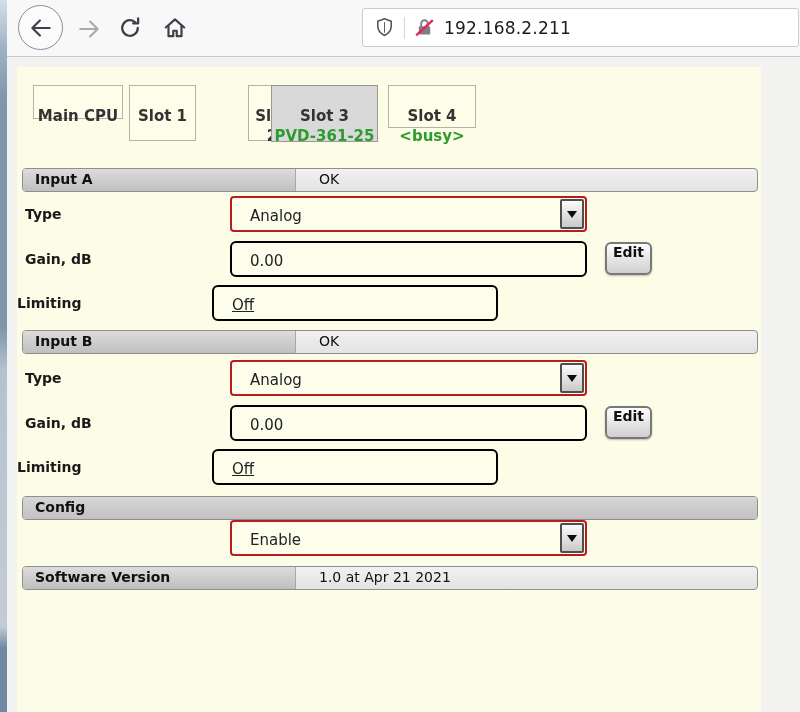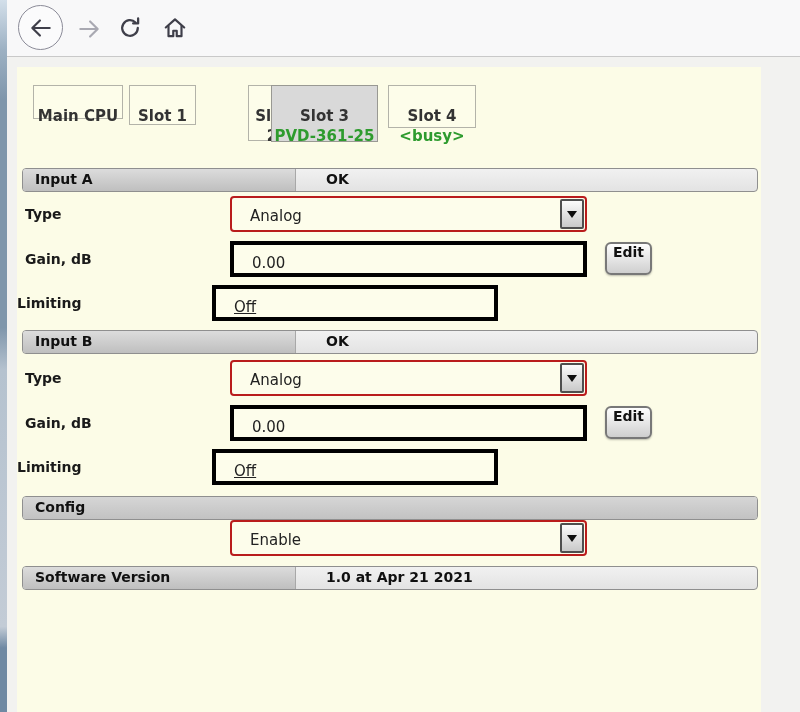--- a/index.html
+++ b/index.html
@@ -42,51 +42,51 @@
   
   .tab{
     position:absolute;top:18px;box-sizing:border-box;text-align:center;
     border:1px solid #b3b3a9;background:#fdfdea;cursor:pointer;
     font-size:15px;font-weight:bold;color:#333;padding-top:20px;line-height:20px;
   }
   .tab.selected{background:#d9d9d9;border-color:#999993;}
   .tab .sub{display:block;color:#2e9b2e;font-size:15px;font-weight:bold;}
   .tab .sub:empty{display:none;}
   .tab-main{left:16px;width:90px;height:34px;}
-  .tab-s1{left:112px;width:67px;height:40px;}
+  .tab-s1{left:112px;width:67px;height:56px;}
   .tab-s2{left:183px;width:48px;height:56px;margin-left:48px;}
   .tab-s3{left:254px;width:107px;height:57px;}
   .tab-s4{left:371px;width:88px;height:43px;}
   
   .bar{
     position:absolute;left:5px;width:736px;height:24px;box-sizing:border-box;
     border:1px solid #8f8f8f;border-radius:4px;overflow:hidden;
     background:linear-gradient(#f1f1f1,#e3e3e3);
   }
   .bar .seg{
     position:absolute;left:0;top:0;bottom:0;width:272px;
     background:linear-gradient(#dcdcdc,#bfbfbf);border-right:1px solid #a8a8a8;
   }
   .bar.full .seg{width:100%;border-right:none;background:linear-gradient(#d6d6d6,#c2c2c2);}
   .bar .title{position:absolute;left:12px;top:1px;font-size:14px;font-weight:bold;color:#101010;line-height:19px;}
-  .bar .status{position:absolute;left:303px;top:1px;font-size:14px;font-weight:bold;color:#101010;line-height:19px;}
+  .bar .status{position:absolute;left:296px;top:1px;font-size:14px;font-weight:normal;color:#101010;line-height:19px;}
   .bar-a{top:101px;}
   .bar-b{top:263px;}
   .bar-cfg{top:429px;}
   .bar-sw{top:499px;}
   
   .lbl{position:absolute;width:180px;text-align:left;font-size:14px;font-weight:bold;color:#1a1a1a;}
   .lbl.l-std{left:8px;}
   .lbl.l-lim{left:0px;}
   .field{
     position:absolute;box-sizing:border-box;height:36px;background:#fdfdeb;
     font-size:15px;color:#222;padding:9px 0 0 18px;line-height:18px;
   }
   .sel{left:213px;width:357px;border:2px solid #b91c1c;border-radius:4px;cursor:pointer;}
-  .inp{left:213px;width:357px;border:4px solid #000000;border-radius:0;}
+  .inp{left:213px;width:357px;border:2px solid #000000;border-radius:6px;}
   .inp.lim{left:195px;width:286px;text-decoration:underline;}
   .caret-btn{
     position:absolute;top:1px;right:1px;width:24px;height:30px;box-sizing:border-box;
     border:2px solid #4e4e4e;border-radius:2px;cursor:pointer;
     background:linear-gradient(#fbfbfb,#c9c9c9);
     display:flex;align-items:center;justify-content:center;
   }
   .caret{width:0;height:0;border-left:5px solid transparent;border-right:5px solid transparent;border-top:7px solid #0d0d0d;}
   .edit-btn{
     position:absolute;left:588px;width:47px;height:33px;box-sizing:border-box;cursor:pointer;
@@ -141,20 +141,37 @@
 
   <div class="nav-btn home">
     <span>
       <svg width="26" height="26" viewBox="0 0 24 24" fill="none" stroke="#3f3f4a" stroke-width="2" stroke-linecap="round" stroke-linejoin="round">
         <path d="M3.5 11.5L12 4l8.5 7.5"></path>
         <path d="M6 10.2V19.5h4.4v-5h3.2v5H18V10.2"></path>
       </svg>
     </span>
   </div>
 
+  <div class="addr-bar">
+    <span>
+      <svg width="19" height="21" viewBox="0 0 24 26" fill="none" stroke="#55555f" stroke-width="2" stroke-linejoin="round">
+        <path d="M12 2l8.5 3v6.2c0 5.6-3.6 9.6-8.5 11.8-4.9-2.2-8.5-6.2-8.5-11.8V5z"></path>
+        <path d="M12 6.2v13.4" stroke-width="1.2"></path>
+      </svg>
+    </span>
+    <span class="addr-divider"></span>
+    <span>
+      <svg width="21" height="21" viewBox="0 0 24 24">
+        <path d="M8.2 11V7.6a3.8 3.8 0 0 1 7.6 0V11" stroke="#7e7e85" stroke-width="2.2" fill="none"></path>
+        <rect x="5.5" y="10.5" width="13" height="9.5" rx="1.5" fill="#7e7e85"></rect>
+        <line x1="2.5" y1="21" x2="21.5" y2="3.5" stroke="#e22850" stroke-width="2.6"></line>
+      </svg>
+    </span>
+    <span class="addr-url">192.168.2.211</span>
+  </div>
 </div>
 
 <div class="page">
 
   <div class="tab tab-main">
     <span>Main CPU</span>
     
   </div>
   <div class="tab tab-s1">
     <span>Slot 1</span>

